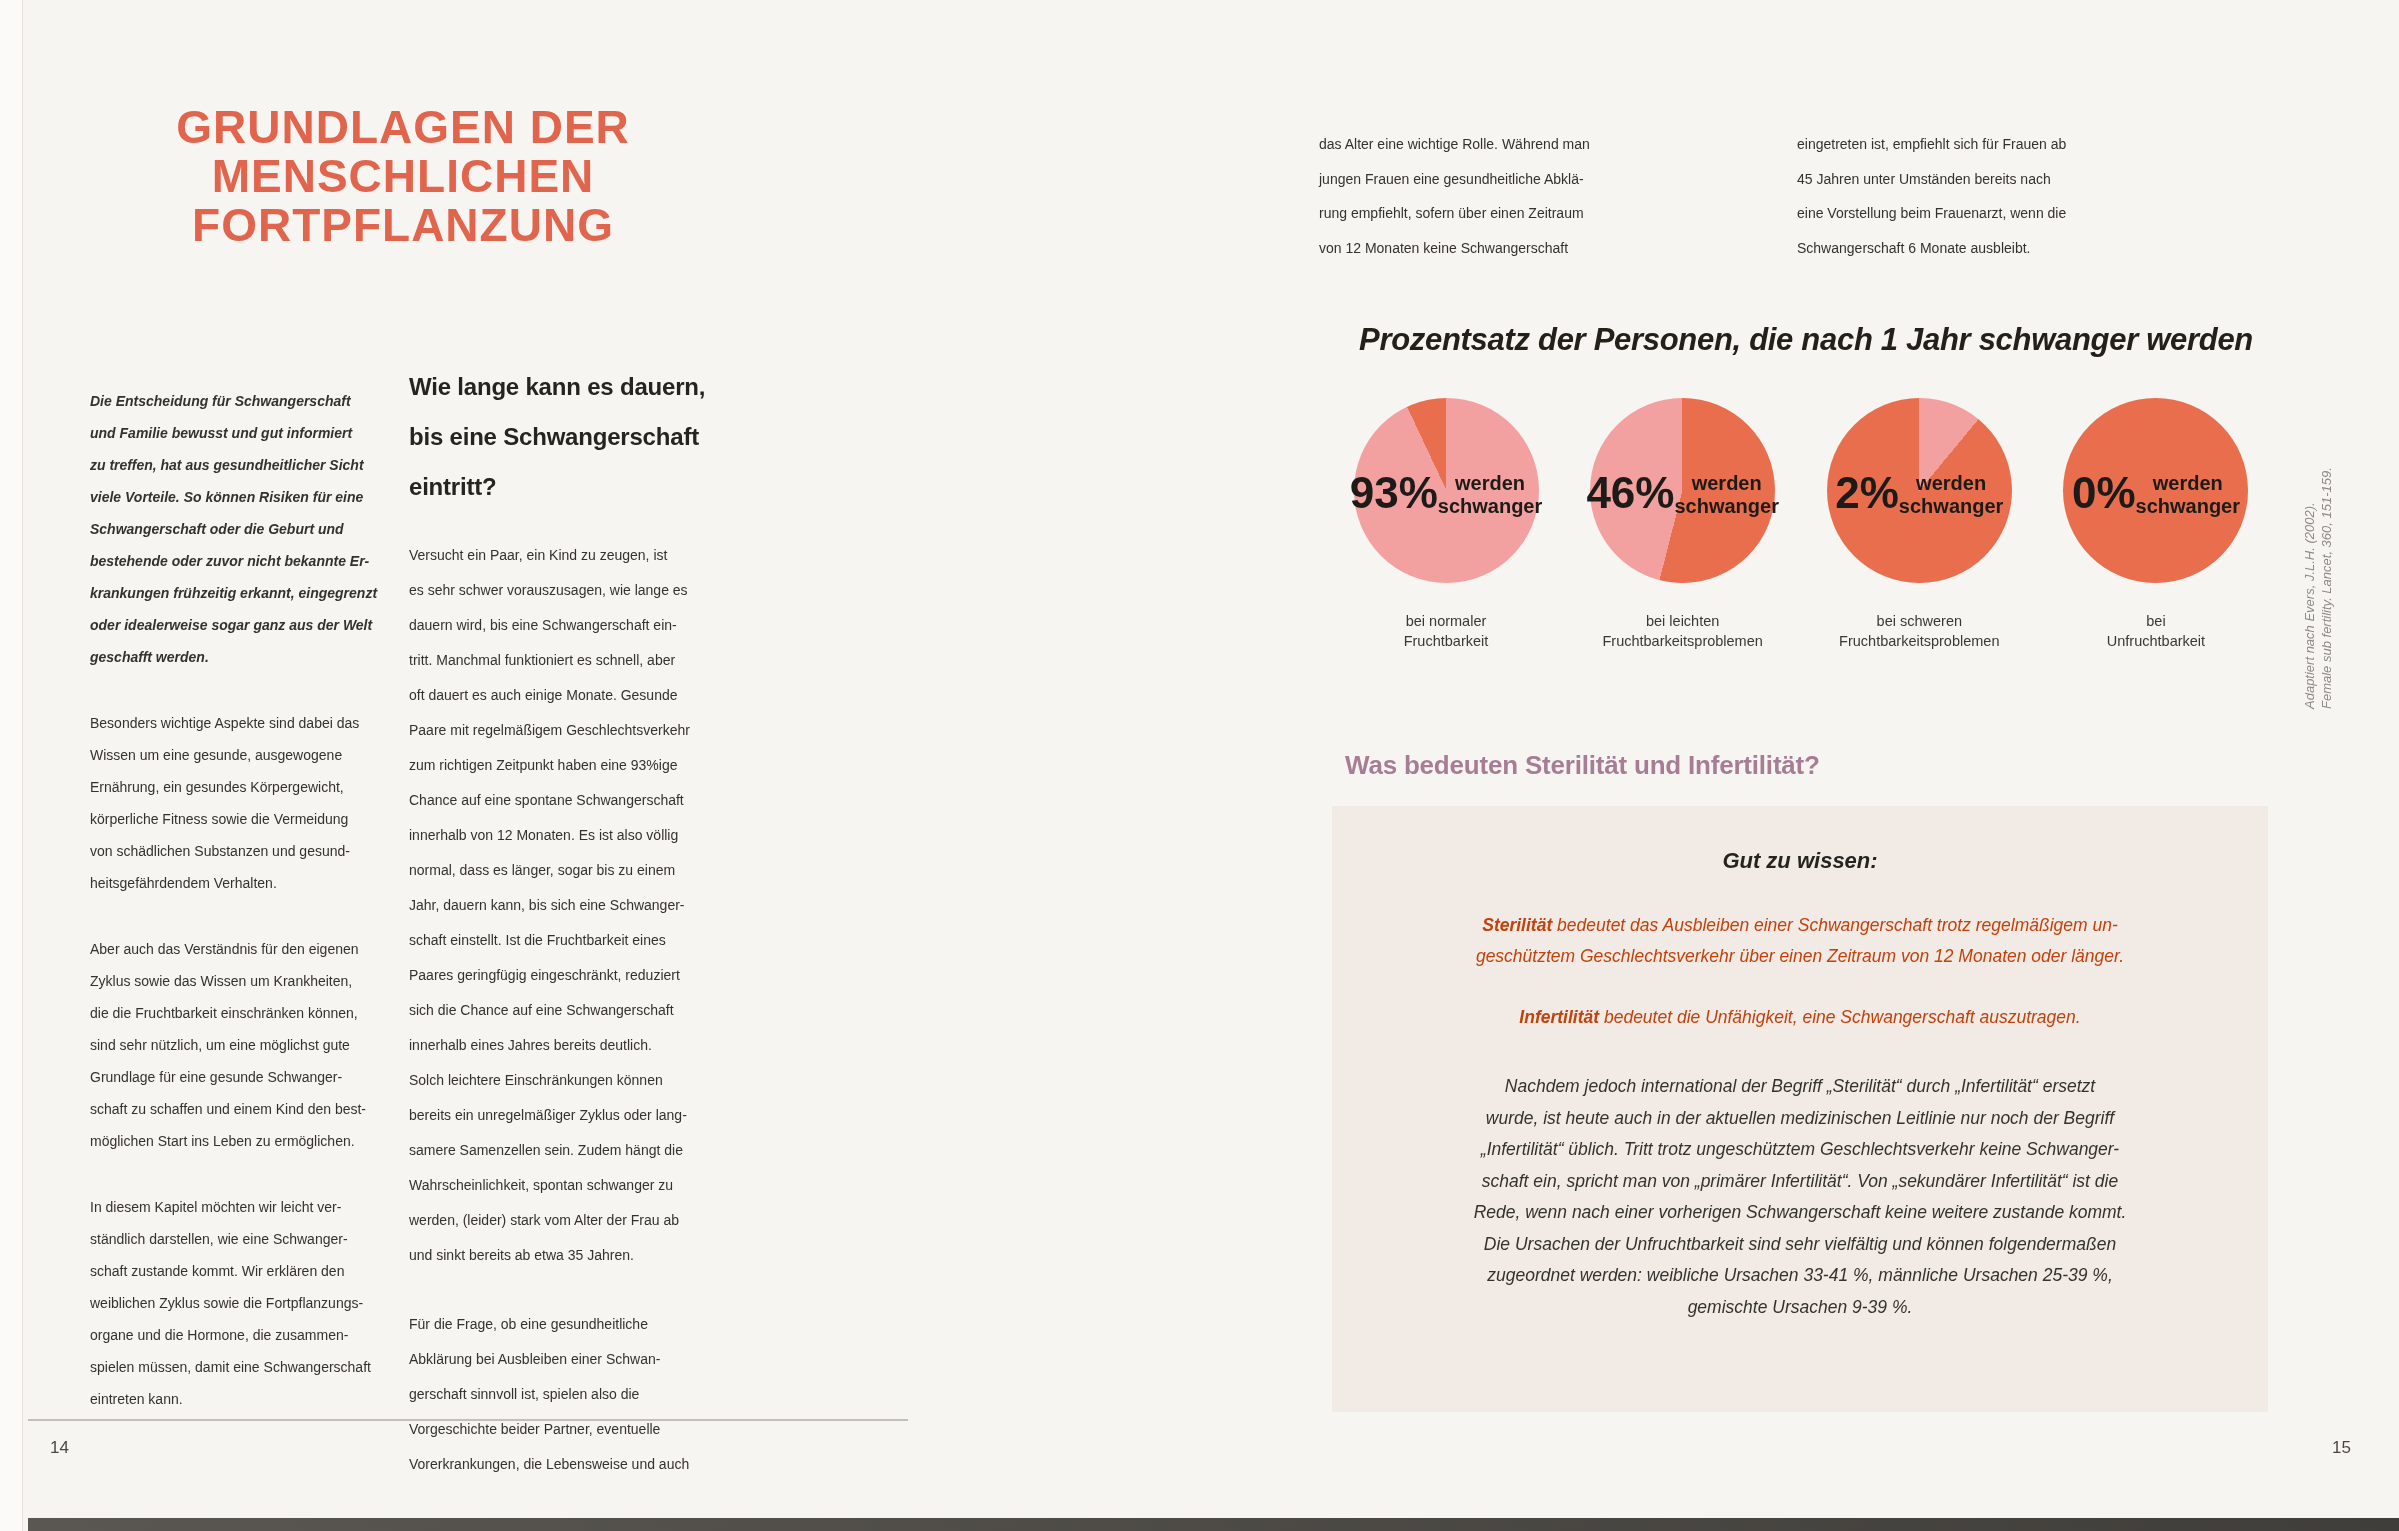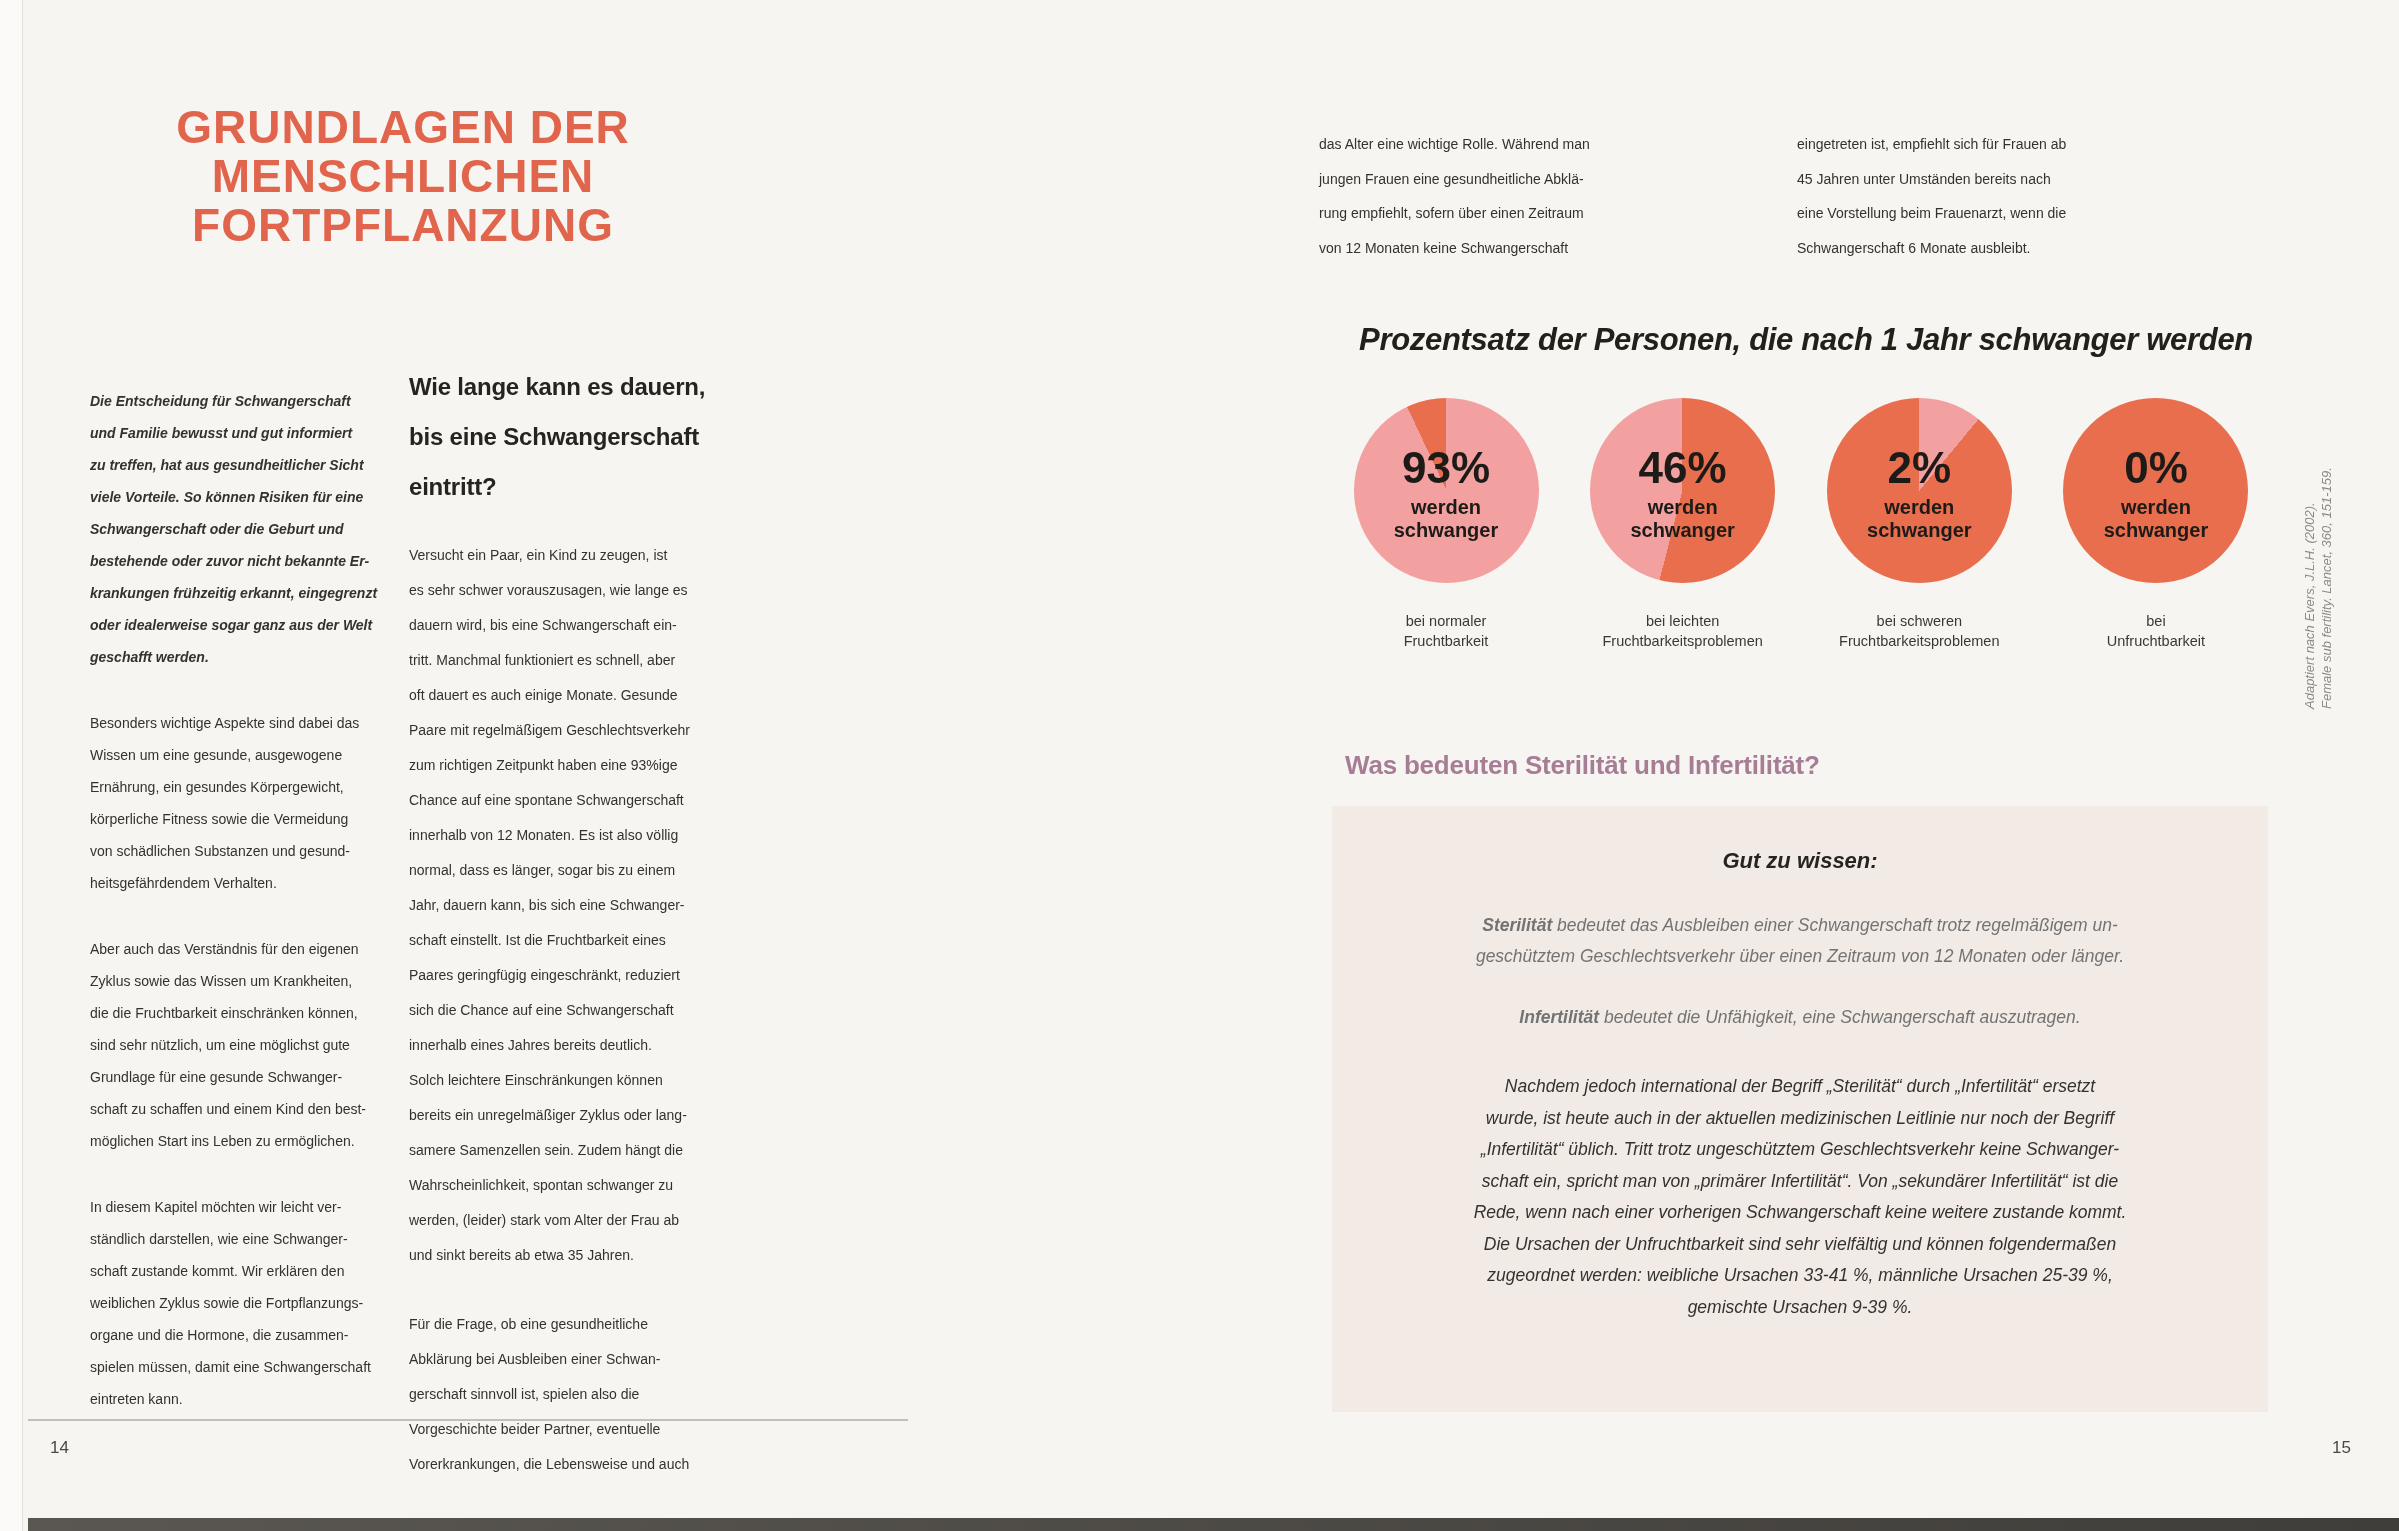--- a/index.html
+++ b/index.html
@@ -43,21 +43,21 @@
 
   .chart-title{
     position:absolute;left:1345px;top:322px;width:922px;
     font-size:31px;font-weight:bold;font-style:italic;color:#222019;
     text-align:center;letter-spacing:-0.3px;
   }
   .pies{position:absolute;left:1332px;top:398px;width:938px;
     display:flex;justify-content:space-between;}
   .pie-item{width:228px;display:flex;flex-direction:column;align-items:center;}
   .pie{width:185px;height:185px;border-radius:50%;
-    display:flex;flex-direction:column;align-items:center;justify-content:center;
+    display:flex;flex-direction:row;align-items:center;justify-content:center;
     padding-top:4px;box-sizing:border-box;}
   .pie-pct{font-size:44px;font-weight:bold;color:#1d1b18;line-height:48px;}
   .pie-sub{font-size:20px;font-weight:bold;color:#1d1b18;line-height:23px;text-align:center;margin-top:4px;}
   .pie-cat{margin-top:28px;font-size:14.5px;line-height:20px;color:#3a3835;text-align:center;}
 
   .citation{
     position:absolute;left:2148px;top:512px;width:350px;height:44px;
     transform:rotate(-90deg);
     font-size:13px;font-style:italic;color:#8d8a86;line-height:17px;
   }
@@ -66,21 +66,21 @@
     position:absolute;left:1345px;top:728px;
     font-size:26px;font-weight:bold;color:#a77d96;letter-spacing:-0.2px;
   }
 
   .infobox{
     position:absolute;left:1332px;top:806px;width:936px;height:606px;
     background:#f2ebe5;text-align:center;box-sizing:border-box;padding:42px 55px 0 55px;
   }
   .infobox-kicker{font-size:22px;font-weight:bold;font-style:italic;color:#262421;}
   .infobox-title{font-size:39px;color:#c495ae;margin-top:12px;}
-  .definition{font-size:17.5px;font-style:italic;line-height:31px;color:#737373;}
+  .definition{font-size:17.5px;font-style:italic;line-height:31px;color:#c2410c;}
   .definition.d1{margin-top:36px;}
   .definition.d2{margin-top:30px;}
   .definition .term{font-weight:bold;}
   .infobox-para{font-size:17.5px;font-style:italic;line-height:31.5px;color:#34322f;margin-top:38px;}
 
   .page-number{position:absolute;top:1438px;font-size:17px;color:#4a4845;}
   .page-number.left{left:50px;}
   .page-number.right{left:2332px;}
 </style>
 </head>

